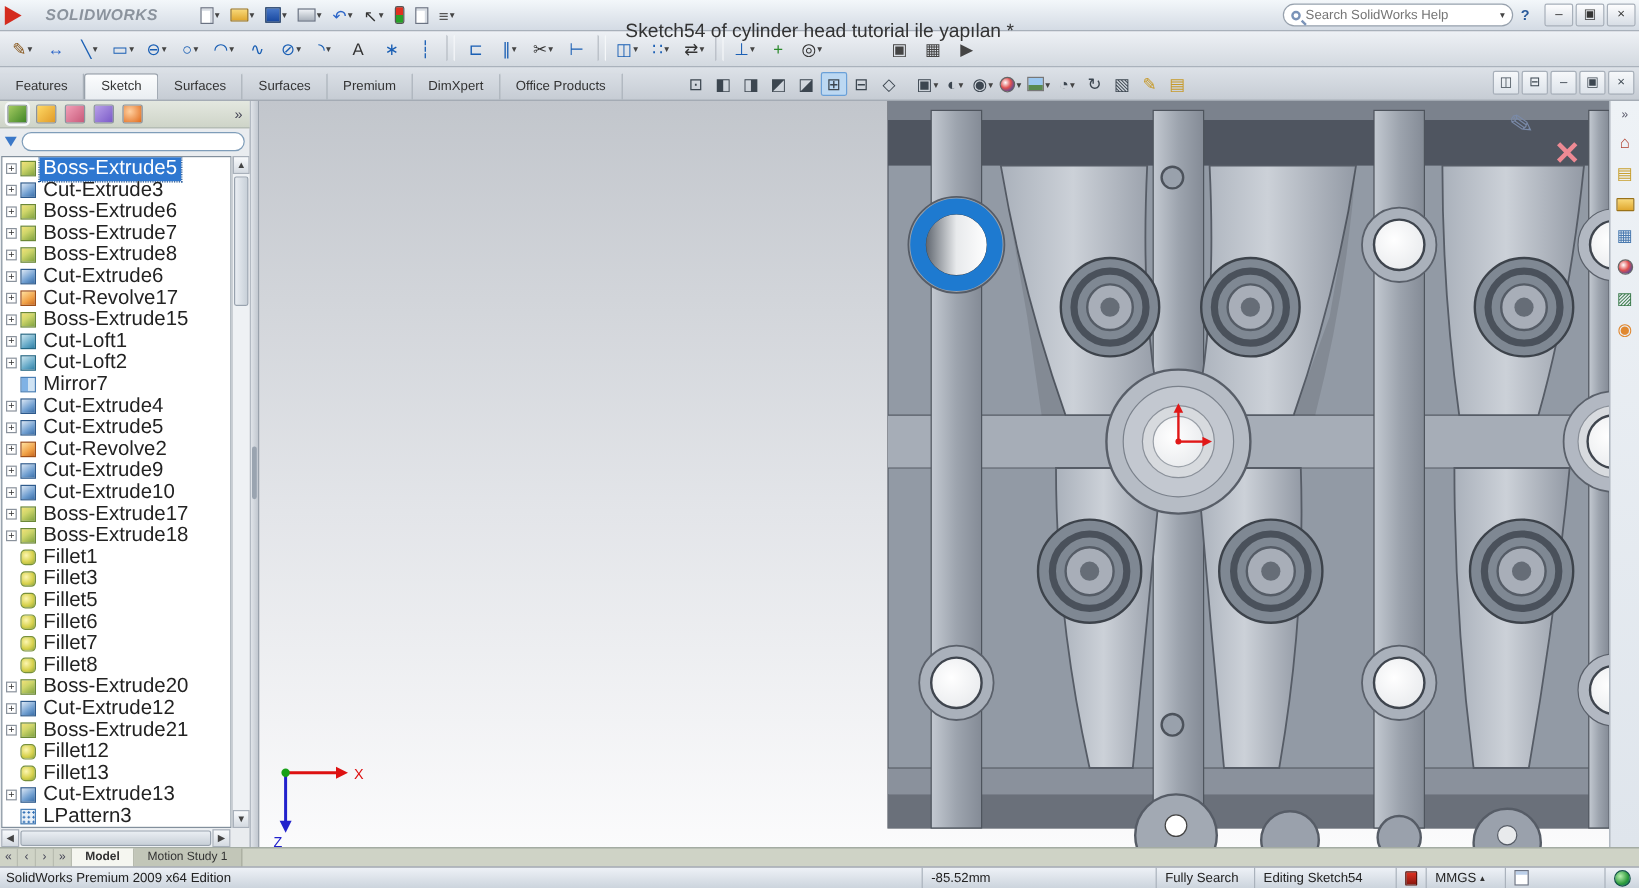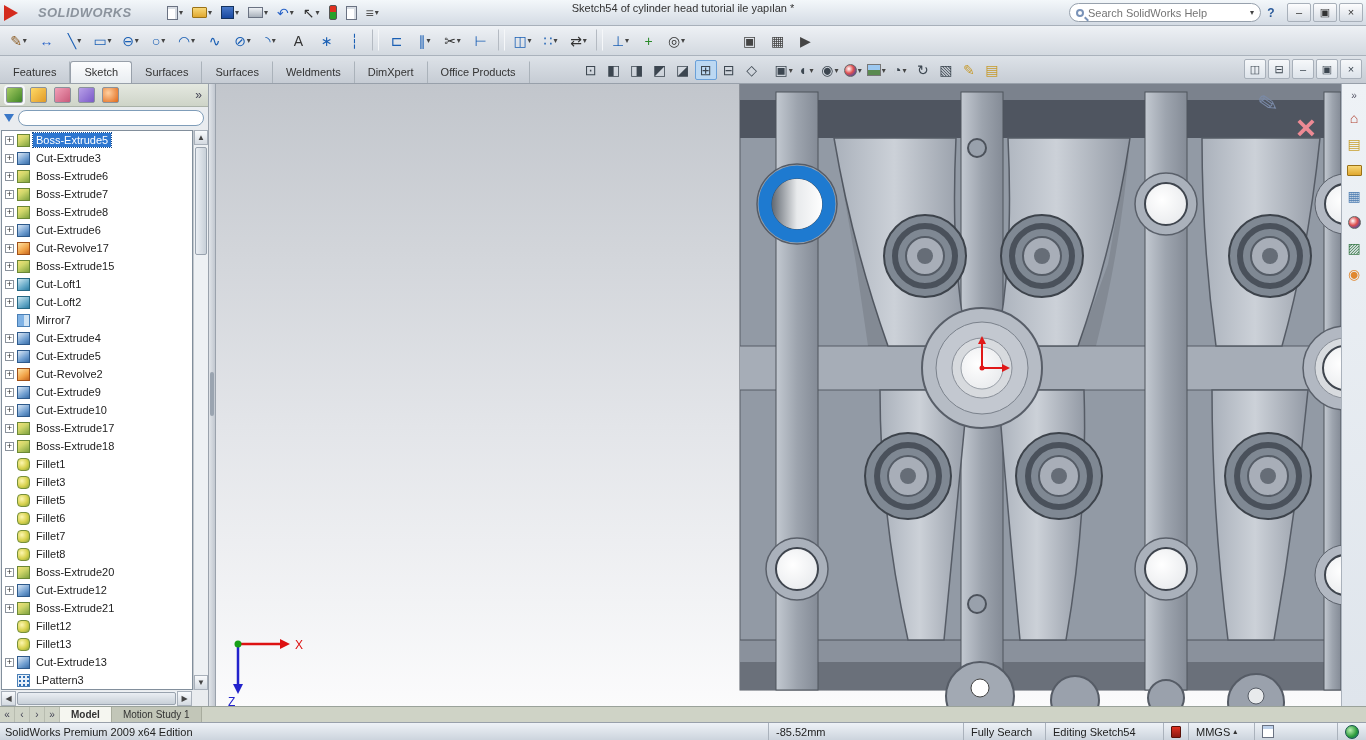--- a/index.html
+++ b/index.html
@@ -8,21 +8,21 @@
 
 
 .titlebar{position:absolute;left:0;top:0;width:100%;height:26px;background:linear-gradient(#f3f7fa,#d4dbe4);border-bottom:1px solid #a8b0ba;display:flex;align-items:center;padding:0 4px;z-index:40}
 .logo{display:flex;align-items:center;gap:20px;width:126px;flex:none}
 .logo-mark{width:0;height:0;border-top:8px solid transparent;border-bottom:8px solid transparent;border-left:14px solid #d42b1e}
 .logo-text{font-weight:bold;font-style:italic;color:#8b939d;font-size:13px;letter-spacing:.4px}
 .tb1{display:flex;align-items:center;gap:3px;margin-left:34px}
 .tb-btn{display:inline-flex;align-items:center;justify-content:center;height:20px;padding:0 2px;border:1px solid transparent;border-radius:2px}
 .g{display:inline-flex;align-items:center;justify-content:center;font-size:14px;line-height:1}
 .tb-drop{font-size:8px;color:#444;margin-left:1px}
-.doc-title{position:absolute;left:50%;transform:translateX(-50%);top:2px;font-size:11px;color:#333;white-space:nowrap}
+.doc-title{position:absolute;left:50%;transform:translateX(-50%);top:18px;font-size:16px;color:#333;white-space:nowrap}
 .search{position:absolute;right:105px;top:3px;width:192px;height:19px;background:#fff;border:1px solid #97a1ad;border-radius:10px;display:flex;align-items:center;padding:0 6px;gap:4px}
 .mag{width:8px;height:8px;border:2px solid #7a93b8;border-radius:50%;position:relative;flex:none}
 .mag::after{content:"";position:absolute;width:5px;height:2px;background:#7a93b8;transform:rotate(45deg);left:6px;top:7px}
 .search input{border:0;outline:0;flex:1;font-size:11px;color:#777;background:transparent;font-family:"Liberation Sans",sans-serif}
 .search .tb-drop{margin:0}
 .help-btn{position:absolute;right:86px;top:4px;width:18px;height:18px;display:flex;align-items:center;justify-content:center;font-weight:bold;color:#2a5a9a;font-size:12px}
 .win-btns{position:absolute;right:3px;top:3px;display:flex;gap:2px}
 .win-btn{width:24px;height:19px;border:1px solid #a8b0ba;background:linear-gradient(#fdfdfe,#d7dde5);display:flex;align-items:center;justify-content:center;border-radius:2px;font-size:11px;color:#333}
 
 
@@ -69,21 +69,21 @@
 .tree-item{height:18px;display:flex;align-items:center;white-space:nowrap}
 .expander{width:9px;height:9px;border:1px solid #8a929c;background:#fff;font-size:9px;line-height:7px;text-align:center;color:#333;margin:0 3px;flex:none}
 .ficon{width:13px;height:13px;margin-right:3px;border:1px solid #777;flex:none}
 .ficon.boss{background:linear-gradient(145deg,#f3e27a,#cfd66a 40%,#7fa23f);border-color:#6b8836}
 .ficon.cut{background:linear-gradient(145deg,#dbe7f5,#6f9ed0 60%,#3a6ea8);border-color:#2e5a8c}
 .ficon.revolve{background:linear-gradient(145deg,#ffe1a0,#f0a045 60%,#c86820);border-color:#a05018}
 .ficon.loft{background:linear-gradient(145deg,#cbe6f0,#66aac8 60%,#2f7fa5);border-color:#266884}
 .ficon.mirror{background:linear-gradient(90deg,#7fb2e5 50%,#cfe3f4 50%);border-color:#4a7fb5}
 .ficon.fillet{background:radial-gradient(circle at 35% 35%,#fdf6b0,#d8d24e 55%,#8ca33c);border-color:#77903a;border-radius:4px}
 .ficon.pattern{background:#e8f0f8 radial-gradient(#2d6db5 32%,transparent 36%);background-size:4px 4px;border-color:#4a7fb5}
-.tlabel{padding:1px 3px;font-size:11px}
+.tlabel{padding:1px 3px;font-size:17px}
 .tree-item.selected .tlabel{background:#2e77d0;color:#fff;outline:1px dotted #184c8c}
 .vscroll{position:absolute;right:0;top:46px;bottom:16px;width:15px;background:#eef1f4;border-left:1px solid #c2c8ce}
 .varrow{height:15px;background:linear-gradient(#f8fafc,#d4dae1);border:1px solid #a8b0ba;font-size:8px;display:flex;align-items:center;justify-content:center;color:#444}
 .varrow.down{position:absolute;bottom:0;left:0;right:0}
 .vthumb{position:absolute;left:1px;right:1px;top:17px;height:108px;background:linear-gradient(90deg,#eaeef3,#c8d0d8);border:1px solid #98a2ae;border-radius:2px}
 .hscroll{position:absolute;left:1px;right:16px;bottom:0;height:15px;background:#eef1f4;display:flex;align-items:stretch}
 .harrow{width:15px;background:linear-gradient(#f8fafc,#d4dae1);border:1px solid #a8b0ba;font-size:8px;display:flex;align-items:center;justify-content:center;color:#444}
 .hthumb{flex:1;margin:1px;background:linear-gradient(#eaeef3,#c8d0d8);border:1px solid #98a2ae;border-radius:2px}
 .splitter{position:absolute;left:209px;top:84px;width:7px;height:622px;background:linear-gradient(90deg,#e0e4e9,#c2c8d0);border-right:1px solid #9aa2ac;z-index:21}
 .split-handle{position:absolute;left:1px;top:288px;width:4px;height:44px;background:#9aa4b0;border-radius:2px}
@@ -351,21 +351,21 @@
   <div style="display:flex;align-items:flex-end">
 
       <span class="ctab">Features</span>
 
       <span class="ctab active">Sketch</span>
 
       <span class="ctab">Surfaces</span>
 
       <span class="ctab">Surfaces</span>
 
-      <span class="ctab">Weldments</span>
+      <span class="ctab">Premium</span>
 
       <span class="ctab">DimXpert</span>
 
       <span class="ctab">Office Products</span>
     </div>
   <div class="hud">
 
       <span class="hud-btn">
         <span class="g">⊡</span>
       </span>

